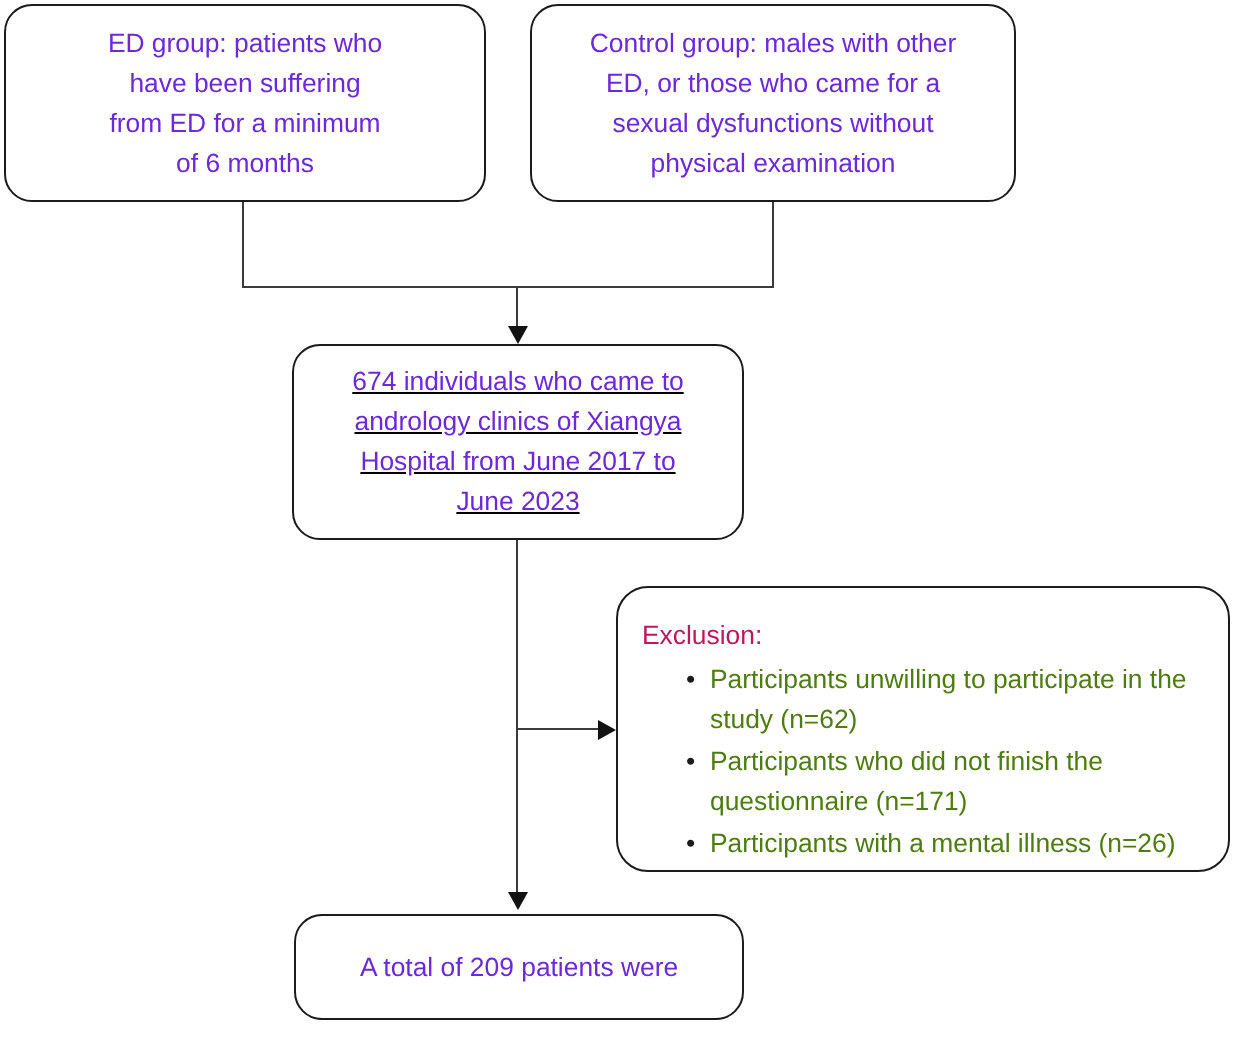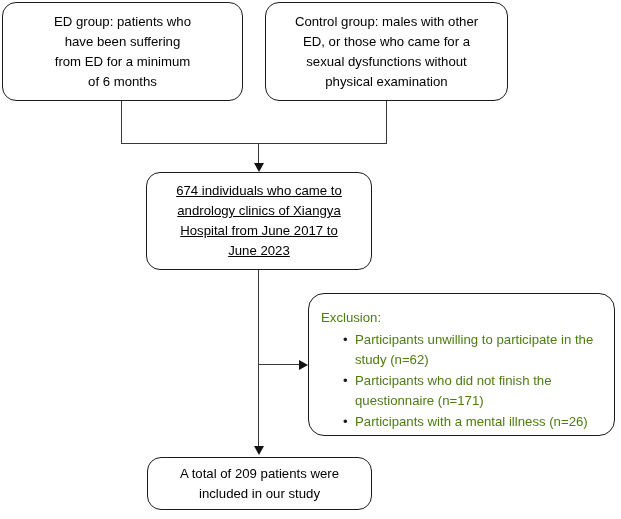--- a/index.html
+++ b/index.html
@@ -22,36 +22,36 @@
     border: 1px solid #1b1b1b;
     border-radius: 14px;
     display: flex;
     flex-direction: column;
     justify-content: center;
     align-items: center;
   }
   .box .line {
     font-size: 13.2px;
     line-height: 20px;
-    color: #000000;
+    color: #6d28d9;
     text-align: center;
     white-space: nowrap;
   }
   .box-left  { left: 2px;   top: 2px;   width: 241px; height: 99px; }
   .box-right { left: 265px; top: 2px;   width: 243px; height: 99px; }
   .box-mid   { left: 146px; top: 172px; width: 226px; height: 98px; text-decoration: underline; }
   .box-excl  { left: 308px; top: 293px; width: 307px; height: 143px;
                align-items: stretch; justify-content: flex-start;
                padding: 14px 10px 10px 12px; border-radius: 16px; }
   .box-final { left: 147px; top: 457px; width: 225px; height: 53px; }
 
   .excl-title {
     font-size: 13.2px;
     line-height: 20px;
-    color: #4d7c0f;
+    color: #be185d;
     text-align: left;
   }
   .excl-list {
     margin: 2px 0 0 0;
     padding: 0 0 0 22px;
     list-style: none;
   }
   .excl-list li {
     font-size: 13.2px;
     line-height: 20px;
@@ -135,16 +135,15 @@
     <div class="excl-title">Exclusion:</div>
     <ul class="excl-list">
       <li>Participants unwilling to participate in the study (n=62)</li>
       <li>Participants who did not finish the questionnaire (n=171)</li>
       <li>Participants with a mental illness (n=26)</li>
     </ul>
   </div>
 
   <div class="box box-final">
     <div class="line">A total of 209 patients were</div>
-    <div class="line">included in our study</div>
   </div>
 
 </div>
 
 </body></html>

